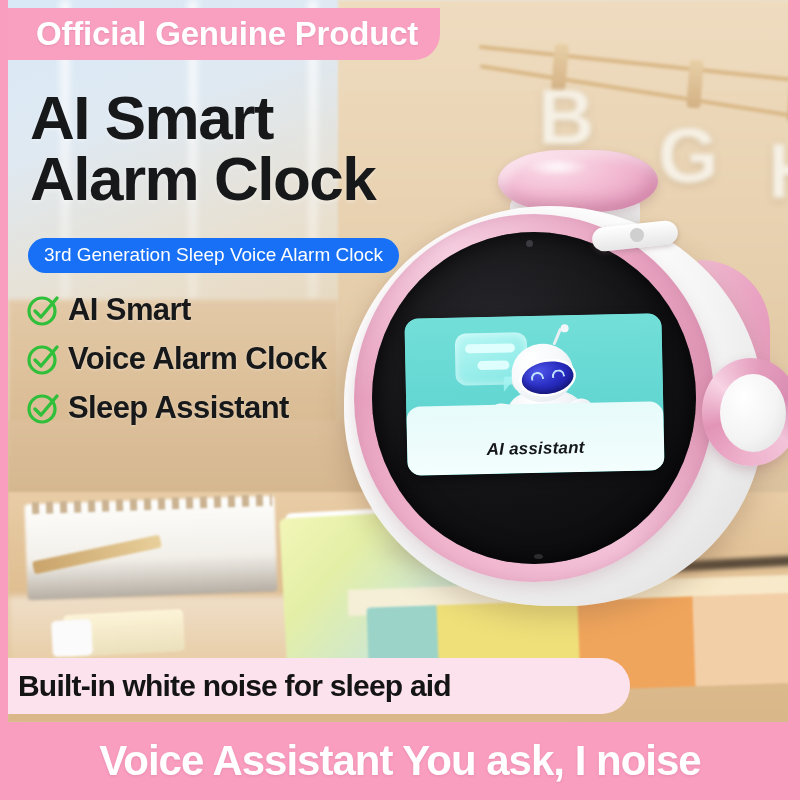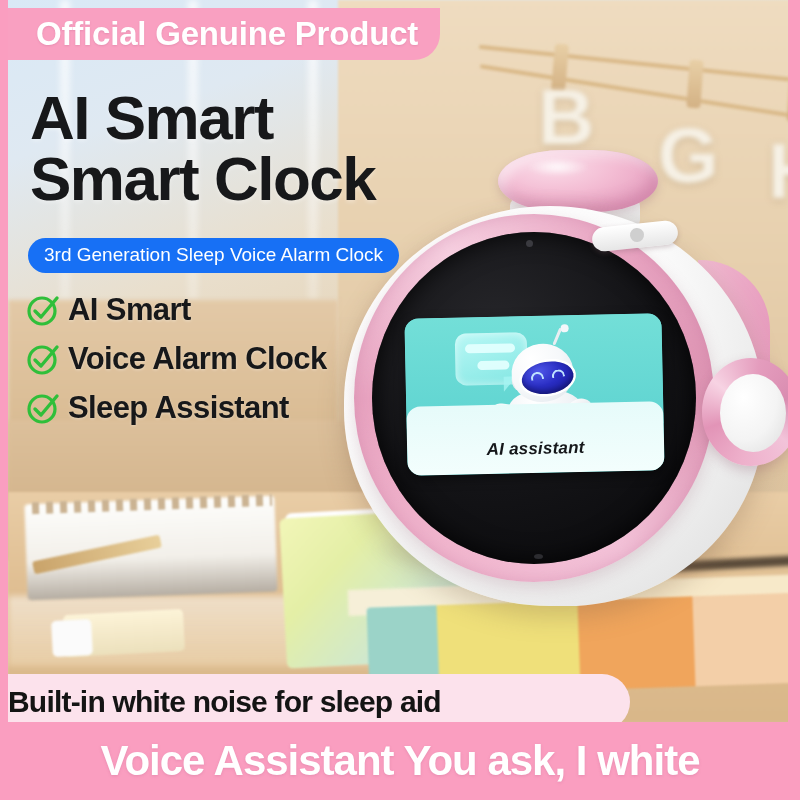--- a/index.html
+++ b/index.html
@@ -352,23 +352,23 @@
     display:flex; align-items:center; gap:8px; margin-bottom:13px;
   }
   .feat svg { display:block; flex:0 0 auto; }
   .feat span {
     font-size:31px; font-weight:700; color:#17181a; letter-spacing:-.6px;
     font-family:"Liberation Sans", sans-serif;
     text-shadow:0 1px 3px rgba(255,255,255,.35);
   }
 
   .noise-pill {
-    position:absolute; left:0px; top:674px; width:630px; height:56px;
+    position:absolute; left:0px; top:658px; width:630px; height:56px;
     background:#FCE2EC; border-radius:0 40px 40px 0;
-    display:flex; align-items:center; padding-left:8px; z-index:9;
+    display:flex; align-items:center; padding-left:18px; z-index:9;
   }
   .noise-pill span {
     font-size:30px; font-weight:700; color:#141414; letter-spacing:-.8px;
     font-family:"Liberation Sans", sans-serif;
   }
   .footer {
     position:absolute; left:0; bottom:0; width:800px; height:78px;
     background:#FA9EC0; display:flex; align-items:center; justify-content:center;
     z-index:9;
   }
@@ -457,21 +457,21 @@
       <div class="screen-label">AI assistant</div>
     </div>
   </div>
 
   <div class="header-pill">
     <span>Official Genuine Product</span>
   </div>
 
   <div class="headline">
     <span class="l1">AI Smart</span>
-    <span class="l2">Smart Clock</span>
+    <span class="l2">Alarm Clock</span>
   </div>
 
   <div class="sub-pill">
     <span>3rd Generation Sleep Voice Alarm Clock</span>
   </div>
 
   <div class="features">
     <div class="feat">
       <svg width="34" height="34" viewBox="0 0 34 34">
         <circle cx="16" cy="18" r="13" fill="none" stroke="#2FBF3A" stroke-width="3.2"></circle>
@@ -493,19 +493,19 @@
       </svg>
       <span>Sleep Assistant</span>
     </div>
   </div>
 
   <div class="noise-pill">
     <span>Built-in white noise for sleep aid</span>
   </div>
 
   <div class="footer">
-    <span>Voice Assistant  You ask, I white</span>
+    <span>Voice Assistant  You ask, I noise</span>
   </div>
 
   <div class="frame-l"></div>
   <div class="frame-r"></div>
   <div class="frame-t"></div>
 </div>
 
 </body></html>

